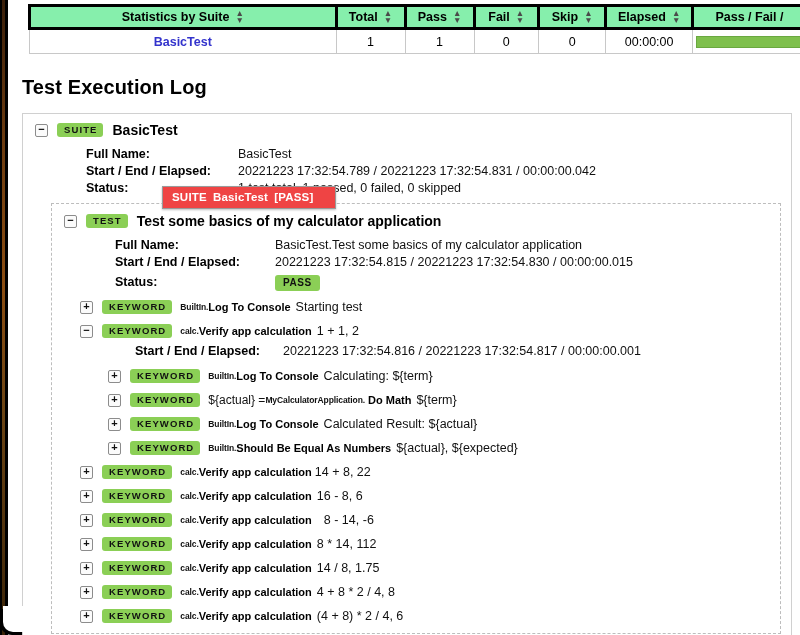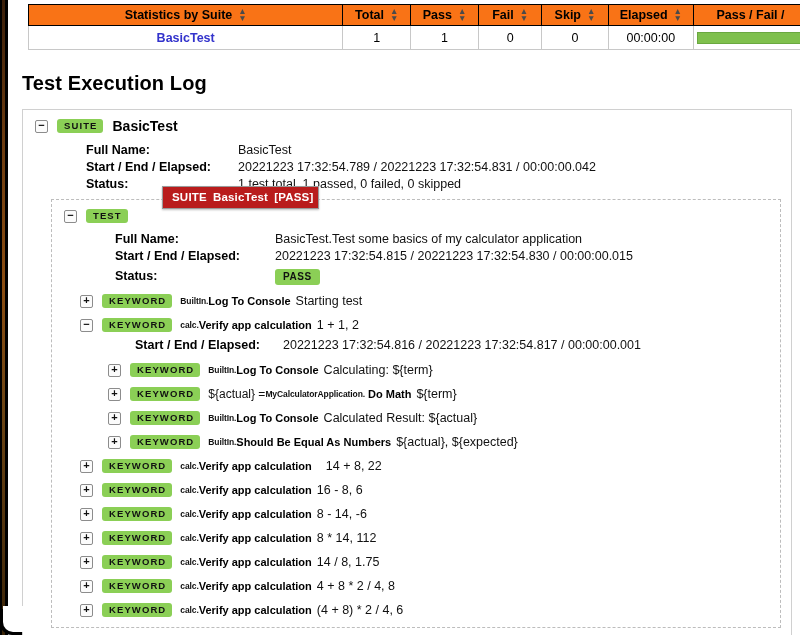--- a/index.html
+++ b/index.html
@@ -76,22 +76,22 @@
     width: 780px;
   }
   table.stats {
     border-collapse: collapse;
     table-layout: fixed;
     font-size: 12px;
     border: 1px solid #b8b8b8;
     background: #fff;
   }
   table.stats th {
-    background: #f97316;
-    border: 1px solid #000000;
+    background: #86efac;
+    border: 3px solid #000000;
     font-weight: bold;
     color: #000;
     font-size: 12.5px;
     height: 18px;
     padding: 1px 4px;
     text-align: center;
     white-space: nowrap;
     position: relative;
   }
   table.stats td {
@@ -272,25 +272,25 @@
   .test-head { margin-left: 12px; }
   .test-head .toggle { margin-right: 9px; }
   .test-head .badge { margin-right: 9px; }
   .test-head .item-title { font-size: 14px; }
 
   
   .tooltip {
     position: absolute;
     left: 154px;
     top: 186px;
-    background: #b91c1c;
+    background: #ef4444;
     color: #ffffff;
     font-size: 11.5px;
     font-weight: bold;
-    padding: 4px 5px 5px 9px;
+    padding: 4px 22px 5px 9px;
     border: 1px solid #9a9a9a;
     z-index: 30;
     white-space: nowrap;
     letter-spacing: 0.2px;
     box-shadow: 0 1px 2px rgba(0,0,0,0.25);
     text-align: center;
   }
   .tooltip .tt-sep { display: inline-block; width: 6px; }
 </style>
 </head>
@@ -413,20 +413,21 @@
         </div>
       </div>
 
       <div class="test-block">
 
         <div class="row-line test-head">
           <div class="toggle">
               <i>−</i>
             </div>
           <span class="badge">TEST</span>
+          <span class="item-title">Test some basics of my calculator application</span>
         </div>
 
         <div class="test-meta" style="margin-top:8px;">
           <div class="meta-row">
             <span class="meta-label">Full Name:</span>
             <span class="meta-value">BasicTest.Test some basics of my calculator application</span>
           </div>
           <div class="meta-row">
             <span class="meta-label">Start / End / Elapsed:</span>
             <span class="meta-value">20221223 17:32:54.815 / 20221223 17:32:54.830 / 00:00:00.015</span>
@@ -503,41 +504,41 @@
           <span class="kw-args" style="margin-left:5px;">${actual}, ${expected}</span>
         </div>
 
         <div class="row-line kw-row kw-lvl1">
           <div class="toggle">
               <i>+</i>
             </div>
           <span class="badge">KEYWORD</span>
           <span class="lib-prefix">calc.</span>
           <span class="item-title">Verify app calculation</span>
-          <span class="kw-args" style="margin-left:14px;">14 + 8, 22</span>
+          <span class="kw-args" style="margin-left:3px;">14 + 8, 22</span>
         </div>
 
         <div class="row-line kw-row kw-lvl1">
           <div class="toggle">
               <i>+</i>
             </div>
           <span class="badge">KEYWORD</span>
           <span class="lib-prefix">calc.</span>
           <span class="item-title">Verify app calculation</span>
           <span class="kw-args" style="margin-left:5px;">16 - 8, 6</span>
         </div>
 
         <div class="row-line kw-row kw-lvl1">
           <div class="toggle">
               <i>+</i>
             </div>
           <span class="badge">KEYWORD</span>
           <span class="lib-prefix">calc.</span>
           <span class="item-title">Verify app calculation</span>
-          <span class="kw-args" style="margin-left:5px;text-align:center;">8 - 14, -6</span>
+          <span class="kw-args" style="margin-left:12px;text-align:center;">8 - 14, -6</span>
         </div>
 
         <div class="row-line kw-row kw-lvl1">
           <div class="toggle">
               <i>+</i>
             </div>
           <span class="badge">KEYWORD</span>
           <span class="lib-prefix">calc.</span>
           <span class="item-title">Verify app calculation</span>
           <span class="kw-args" style="margin-left:5px;">8 * 14, 112</span>

